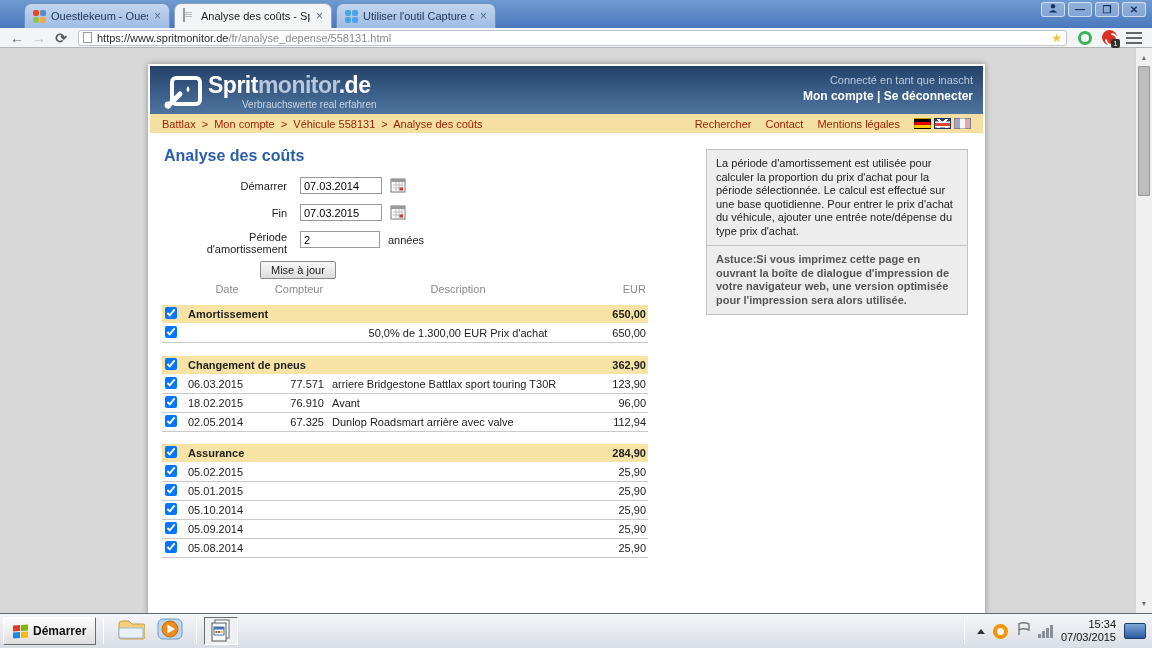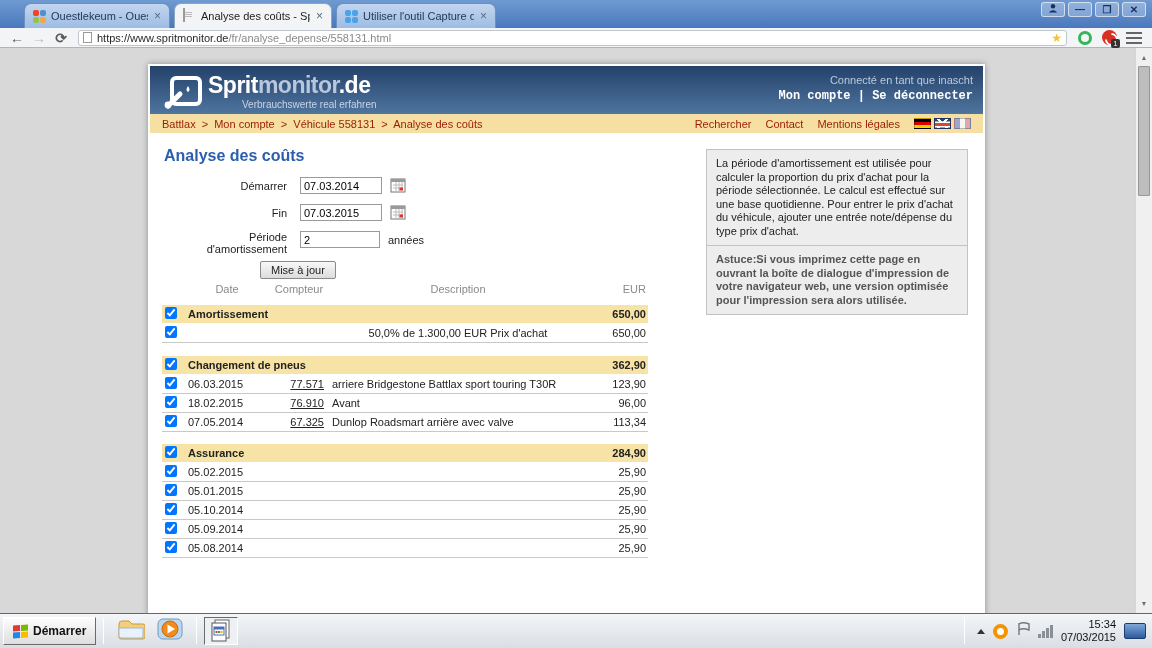--- a/index.html
+++ b/index.html
@@ -50,21 +50,21 @@
   .content { position:absolute; left:148px; top:16px; width:837px; height:620px; background:#fff;
     box-shadow:0 0 6px rgba(0,0,0,.35); padding:2px 2px 0 2px; }
 
   .siteheader { height:48px; background:linear-gradient(180deg,#24416a,#4e759f); position:relative; }
   .pumpicon { position:absolute; left:14px; top:8px; }
   .logotext { position:absolute; left:58px; top:6px; font-weight:bold; font-size:23px; letter-spacing:-0.5px; }
   .logotext .w { color:#fff; } .logotext .b { color:#b9c7dd; }
   .tagline { position:absolute; left:92px; top:33px; font-size:10px; color:#c9d4e4; }
   .hdright { position:absolute; right:10px; top:8px; text-align:right; }
   .hdstatus { font-size:11px; color:#bcc9dd; }
-  .hdlinks { font-size:12px; color:#fff; font-weight:bold; margin-top:3px;font-family:Liberation Mono, monospace; }
+  .hdlinks { font-size:12px; color:#fff; font-weight:bold; margin-top:3px; }
 
   .breadcrumb { height:19px; background:#f6dfa3; display:flex; justify-content:space-between; align-items:center;
     font-size:11px; color:#9b1c00; padding:0 12px; }
   .breadcrumb a, .bc-item, .nav-link { color:#9b1c00; text-decoration:none; }
   .bc-sep { margin:0 3px; color:#9b1c00;}
   .bc-right { display:flex; align-items:center; gap:14px; }
   .flag { width:17px; height:11px; display:inline-block; border:1px solid rgba(0,0,0,.25); }
   .flag-de { background:linear-gradient(#000 33%, #d00 33%, #d00 66%, #ffce00 66%); }
   .flag-uk { background:#29467c; position:relative; overflow:hidden;}
   .flag-uk::before{content:""; position:absolute; inset:0;
@@ -89,21 +89,21 @@
 
   table.costs { position:absolute; left:12px; top:148px; width:486px; border-collapse:collapse; font-size:11px; color:#222; }
   table.costs col.c-cb{width:26px;} table.costs col.c-date{width:78px;} table.costs col.c-odo{width:66px;}
   table.costs col.c-desc{width:252px;} table.costs col.c-eur{width:64px;}
   tr.thead td { color:#8a8a8a; padding:2px 0 10px 0; }
   tr.thead .h-date{ text-align:center;} tr.thead .h-odo{ text-align:center;}
   tr.thead .h-desc{ text-align:center;} tr.thead .h-eur{ text-align:right; padding-right:2px;}
   tr.group td { background:#f7e3a6; font-weight:bold; padding:2px 0; border-bottom:1px solid #fff;}
   tr.group .g-total { text-align:right; padding-right:2px; }
   tr.item td { border-bottom:1px solid #c9c9c9; padding:2px 0; }
-  tr.item .d-date { } tr.item .d-odo { text-align:right; padding-right:8px;text-decoration:underline; }
+  tr.item .d-date { } tr.item .d-odo { text-align:right; padding-right:8px; }
   tr.item .d-desc { } tr.item .d-desc.center { text-align:center; }
   tr.item .d-eur { text-align:right; padding-right:2px; }
   tr.gap td { border:none; height:13px; background:#fff; }
   td.cb { text-align:left; padding-left:3px !important; }
   input[type=checkbox]{ width:12px; height:12px; margin:0; }
 
   .infobox { position:absolute; right:15px; width:262px; background:#ededed; border:1px solid #c3c3c3;
      font-size:11px; line-height:13.5px; color:#222; padding:7px 9px; }
   .infobox.b1 { top:16px; }
   .infobox.b2 { top:112px; font-weight:bold; color:#555; }
@@ -333,24 +333,24 @@
           </tr>
           <tr class="item">
             <td class="cb"><input type="checkbox" checked="" style=""></td>
             <td class="d-date">18.02.2015</td>
             <td class="d-odo">76.910</td>
             <td class="d-desc">Avant</td>
             <td class="d-eur">96,00</td>
           </tr>
           <tr class="item">
             <td class="cb"><input type="checkbox" checked="" style=""></td>
-            <td class="d-date">07.05.2014</td>
+            <td class="d-date">02.05.2014</td>
             <td class="d-odo">67.325</td>
             <td class="d-desc">Dunlop Roadsmart arrière avec valve</td>
-            <td class="d-eur">113,34</td>
+            <td class="d-eur">112,94</td>
           </tr>
           <tr class="gap">
                 <td colspan="5"></td>
               </tr>
 
           <tr class="group">
             <td class="cb"><input type="checkbox" checked="" style=""></td>
             <td colspan="3">Assurance</td>
             <td class="g-total">284,90</td>
           </tr>

